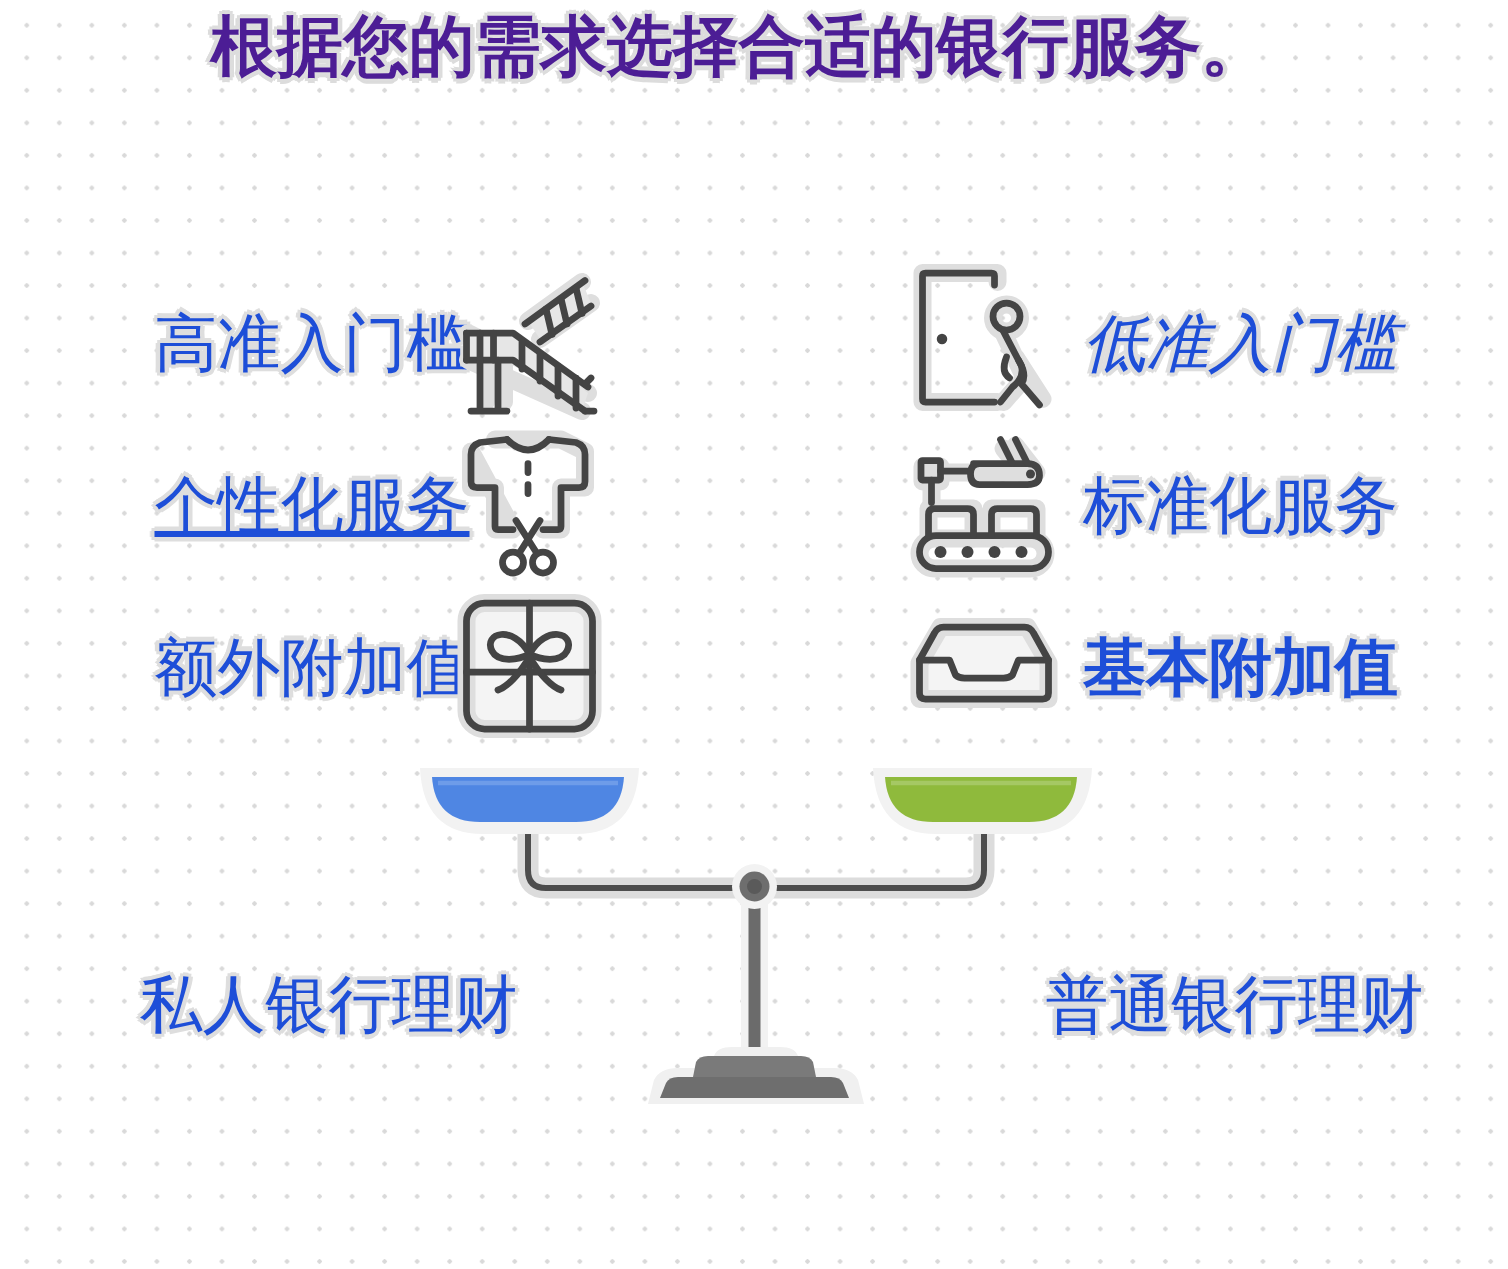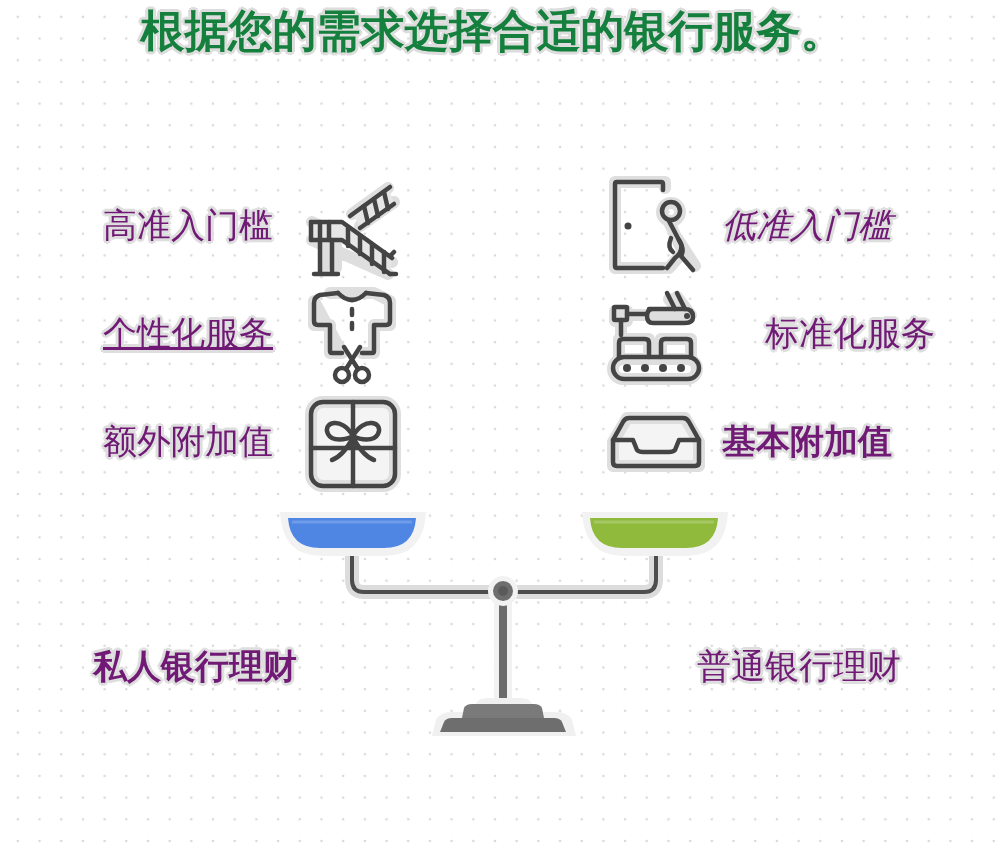--- a/index.html
+++ b/index.html
@@ -18,31 +18,31 @@
       font-family: "DejaVu Sans", "Liberation Sans", sans-serif;
     }
     .title {
       position: absolute;
       left: 0;
       width: 985px;
       top: 2px;
       text-align: center;
       font-size: 44px;
       font-weight: bold;
-      color: #15803d;
+      color: #4c1d95;
       letter-spacing: 0px;
       text-shadow:
         0 0 3px #e2e2e2, 2px 2px 0 #dcdcdc, -2px -2px 0 #dcdcdc,
         2px -2px 0 #dcdcdc, -2px 2px 0 #dcdcdc, 3px 0 0 #dcdcdc, -3px 0 0 #dcdcdc,
         0 3px 0 #dcdcdc, 0 -3px 0 #dcdcdc;
     }
     .label {
       position: absolute;
-      font-size: 34px;
-      color: #701a75;
+      font-size: 42px;
+      color: #1d4ed8;
       white-space: nowrap;
       line-height: 1;
       text-shadow:
         2px 2px 0 #dedede, -2px -2px 0 #dedede,
         2px -2px 0 #dedede, -2px 2px 0 #dedede, 3px 0 0 #dedede, -3px 0 0 #dedede,
         0 3px 0 #dedede, 0 -3px 0 #dedede;
     }
     .icon {
       position: absolute;
       width: 100px;
@@ -158,21 +158,21 @@
     </g>
     <g fill="#444">
       <circle cx="22" cy="81" r="4"></circle>
       <circle cx="40" cy="81" r="4"></circle>
       <circle cx="58" cy="81" r="4"></circle>
       <circle cx="76" cy="81" r="4"></circle>
       <circle cx="82" cy="29" r="3"></circle>
     </g>
   </svg>
 </div>
-<div class="label" style="left:765px; top:316px;">标准化服务</div>
+<div class="label" style="left:722px; top:316px;">标准化服务</div>
 
 <div class="icon" style="left:605px; top:396px;">
   <svg viewBox="0 0 100 100">
     <g fill="#f4f4f4" stroke="#dedede" stroke-width="12" stroke-linejoin="round">
       <path d="M22 22 L80 22 L94 46 L94 70 L8 70 L8 46 Z"></path>
     </g>
     <g fill="none" stroke="#444" stroke-width="4.5" stroke-linecap="round" stroke-linejoin="round">
       <path d="M24 22 L78 22 Q82 22 84 26 L94 44 L94 66 Q94 70 90 70 L12 70 Q8 70 8 66 L8 44 L18 26 Q20 22 24 22 Z"></path>
       <path d="M8 44 L28 44 L32 54 Q34 56 38 56 L64 56 Q68 56 70 54 L74 44 L94 44"></path>
     </g>
@@ -211,14 +211,14 @@
     <path d="M292 522 L412 522" stroke="#6e9ce9" stroke-width="3"></path>
   </g>
 
   <g class="part">
     <path d="M582 512 L728 512 Q726 556 686 556 L624 556 Q584 556 582 512 Z" fill="#f2f2f2"></path>
     <path d="M590 518 L718 518 Q716 548 686 548 L622 548 Q592 548 590 518 Z" fill="#8fba3c"></path>
     <path d="M594 522 L714 522" stroke="#a5c864" stroke-width="3"></path>
   </g>
 </svg>
 
-<div class="label" style="left:93px; top:649px;font-weight:bold;">私人银行理财</div>
+<div class="label" style="left:93px; top:649px;">私人银行理财</div>
 <div class="label" style="left:697px; top:649px;">普通银行理财</div>
 
 </body></html>

